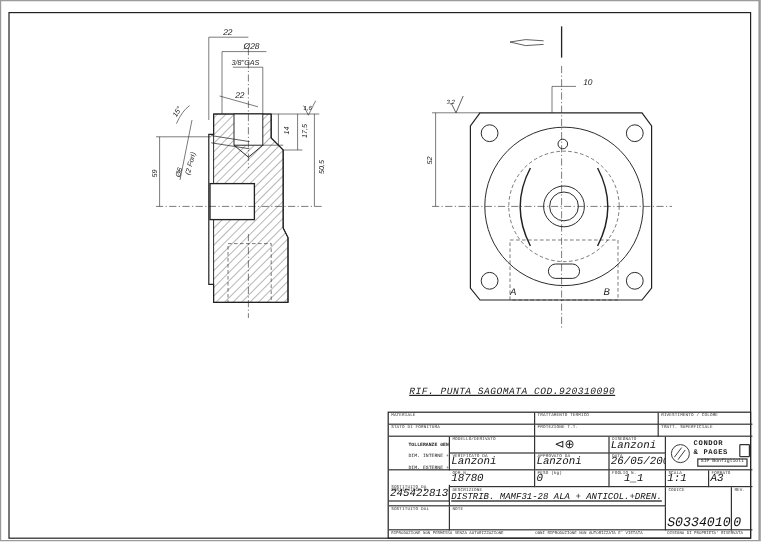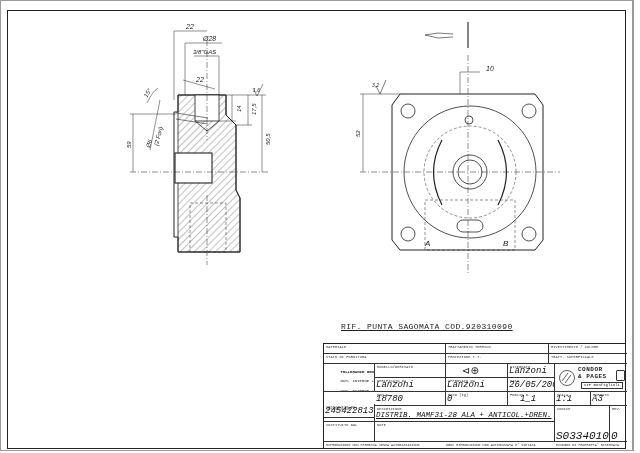--- a/index.html
+++ b/index.html
@@ -1,20 +1,20 @@
 <!DOCTYPE html>
 <html><head>
 <meta charset="utf-8">
 <style>
   html,body{margin:0;padding:0;background:#fff;}
   body{width:640px;height:453px;position:relative;overflow:hidden;font-family:"Liberation Sans",sans-serif;}
   .frame-outer{position:absolute;left:0;top:0;width:634px;height:451px;border:1px solid #9a9a9a;border-right:2px solid #9a9a9a;background:#fff;box-sizing:border-box;}
   .sheet{position:absolute;left:7px;top:10px;width:619px;height:439px;border:1px solid #222;box-sizing:border-box;}
   svg.drw{position:absolute;left:0;top:0;}
-  .note{position:absolute;left:341px;top:322px;font-size:8px;letter-spacing:0.4px;text-decoration:underline;color:#222;font-family:"Liberation Mono",monospace;}
+  .note{position:absolute;left:341px;top:322px;font-size:8px;font-style:italic;letter-spacing:0.4px;text-decoration:underline;color:#222;font-family:"Liberation Mono",monospace;}
   .tb{position:absolute;left:323px;top:343px;width:303px;height:106px;border:1px solid #222;box-sizing:border-box;font-family:"Liberation Mono",monospace;color:#222;}
   .cell{position:absolute;box-sizing:border-box;border-right:1px solid #333;border-bottom:1px solid #333;overflow:hidden;}
   .lbl{position:absolute;left:2px;top:1px;font-size:3.6px;line-height:4px;letter-spacing:0.1px;white-space:nowrap;color:#333;}
   .val{position:absolute;left:1px;bottom:1px;font-size:9px;font-style:italic;line-height:10px;white-space:nowrap;color:#111;}
   .val.big{font-size:11px;}
   .tol{position:absolute;left:2px;top:1px;font-size:4px;line-height:4.8px;white-space:pre;color:#222;}
   .tol b{font-weight:bold;}
   .foot{position:absolute;font-size:3.4px;line-height:4px;white-space:nowrap;color:#333;}
 </style>
 </head>

